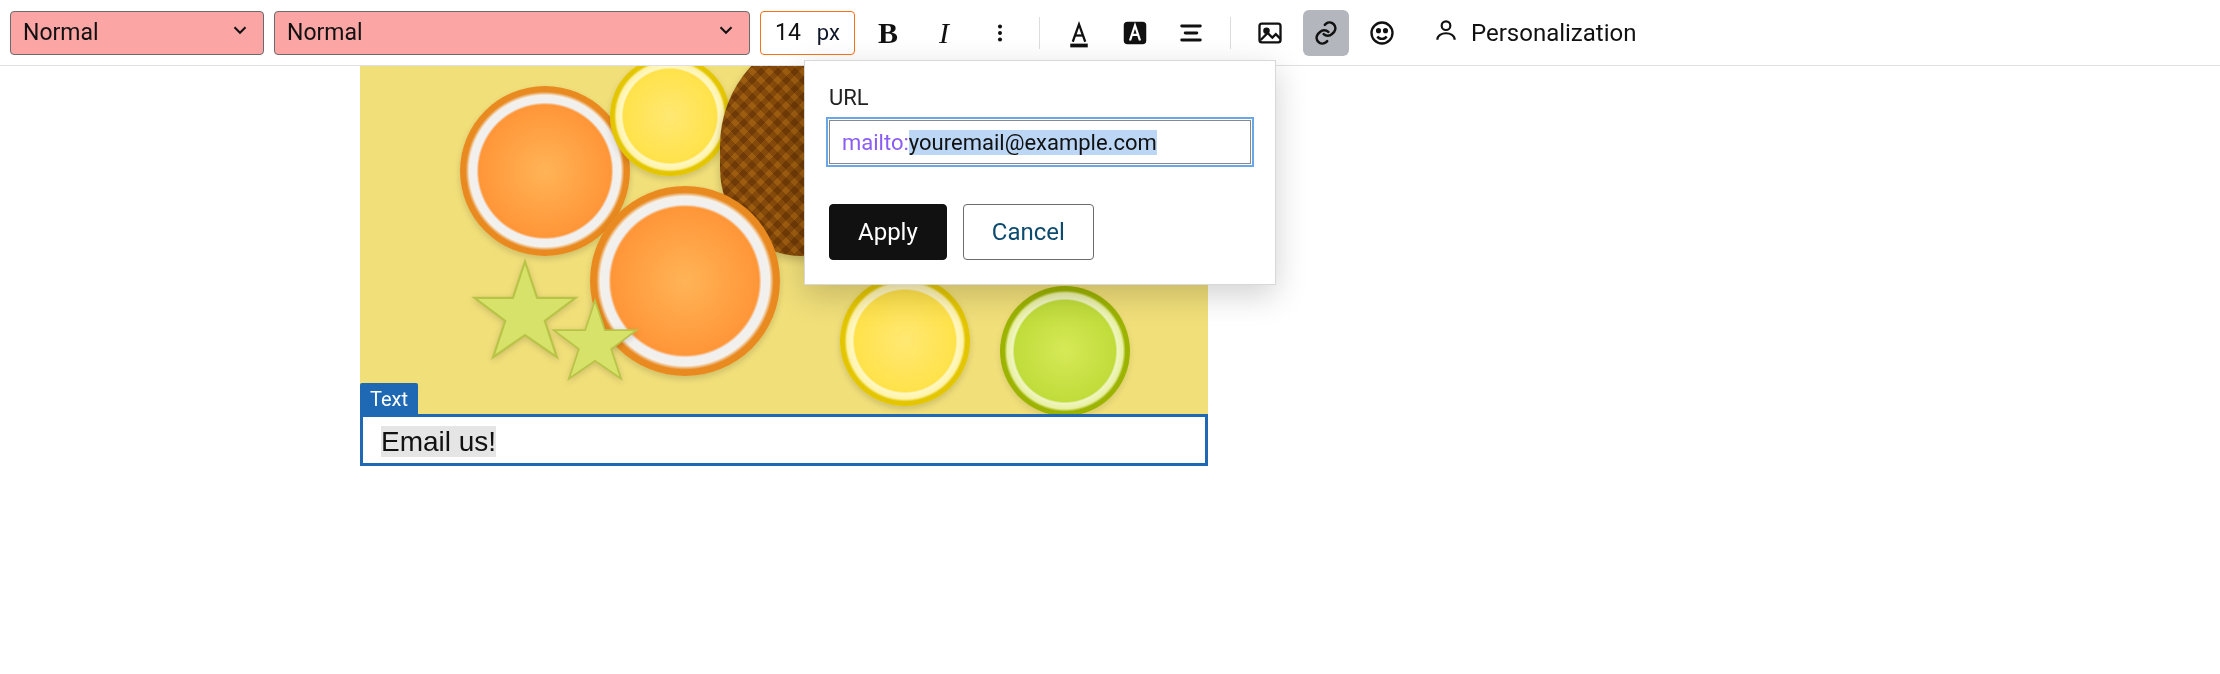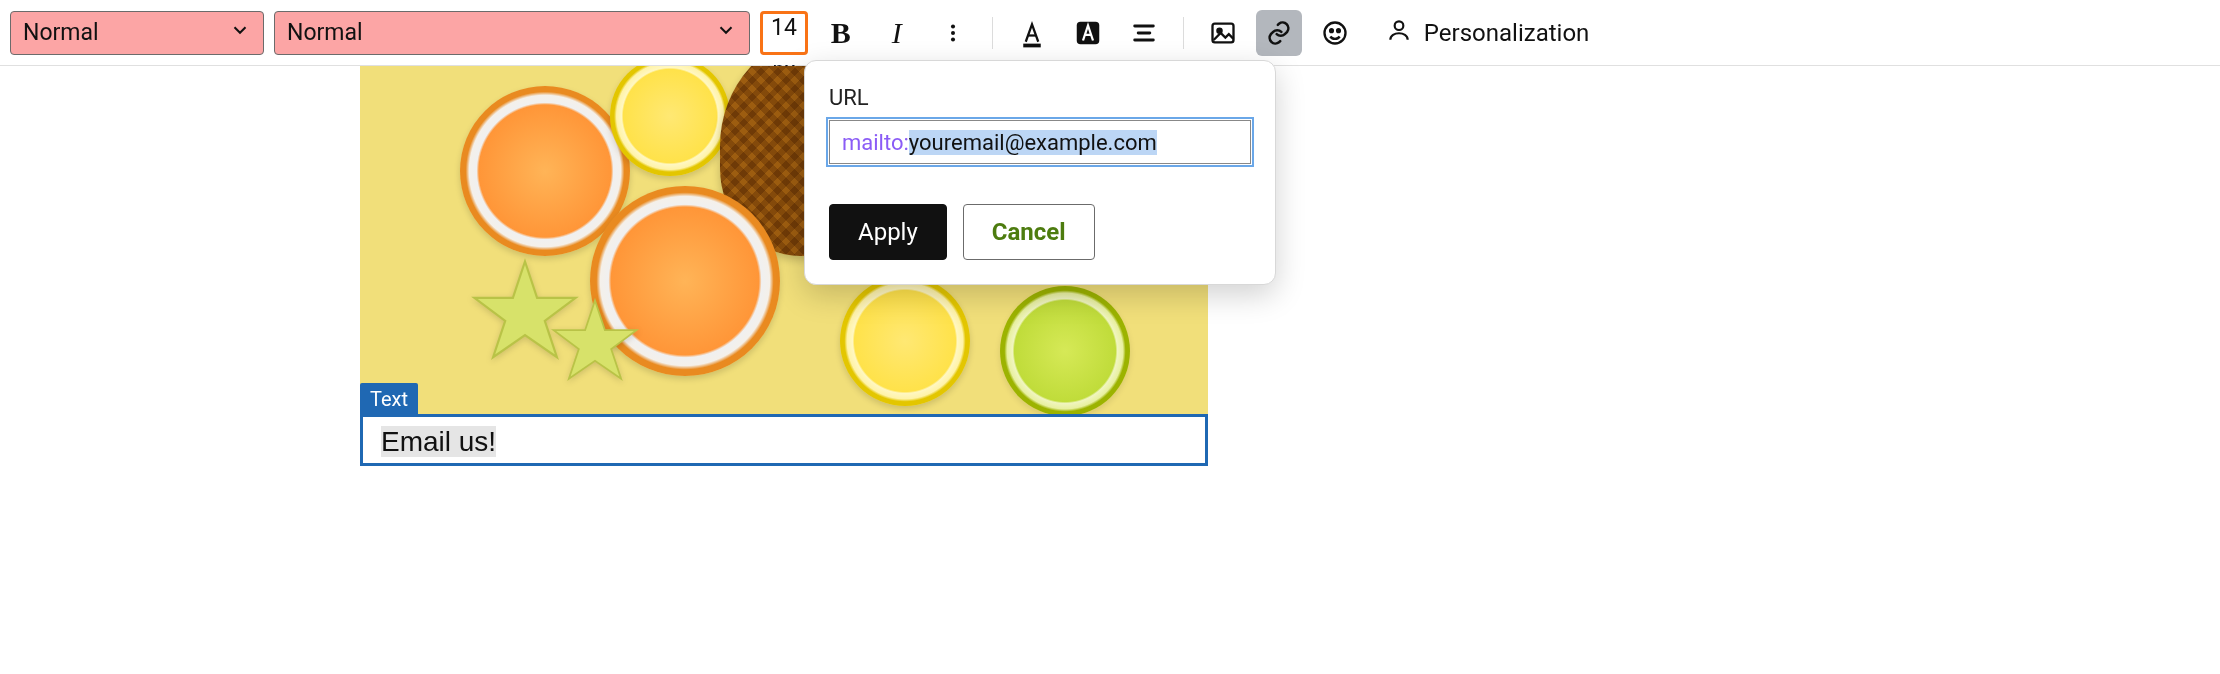--- a/index.html
+++ b/index.html
@@ -15,21 +15,21 @@
   }
   .select {
     display:flex; align-items:center; justify-content:space-between;
     height:44px; border:1px solid #6b6b6b; background:#fca5a5;
     padding:0 12px; font-size:23px; color:#111;
     border-radius:4px;
   }
   .select .chev { margin-left:10px; }
   .sel-style { width:254px; }
   .sel-font  { width:476px; }
-  .size-box { display:flex; align-items:center; height:44px; border:3px solid #f97316; border-radius:4px; padding:0 8px; font-size:23px; gap:16px;flex-direction:column;}
+  .size-box { display:flex; align-items:center; height:44px; border:1px solid #f97316; border-radius:4px; padding:0 14px; font-size:23px; gap:16px;}
   .size-unit { color:#0f172a; font-size:22px; }
   .tbtn {
     width:46px; height:46px; display:flex; align-items:center; justify-content:center;
     border-radius:6px; background:transparent;
   }
   .tbtn.active { background:#b3b7bd; }
   .tbtn svg { display:block; }
   .sep { width:1px; height:32px; background:#dcdcdc; margin:0 6px; }
   .bold-glyph { font-weight:900; font-size:30px; font-family:Georgia, serif; }
   .italic-glyph { font-style:italic; font-size:30px; font-family:Georgia, serif; }
@@ -81,21 +81,21 @@
 
   
   .popup {
     position:absolute;
     left:804px; top:60px;
     width:472px;
     background:#fff;
     border:1px solid #d8d8d8;
     box-shadow:0 10px 30px rgba(0,0,0,.18);
     padding:24px;
-    border-radius:12px;
+    border-radius:0;
   }
   .popup-label { font-size:22px; color:#222; margin-bottom:10px;}
   .popup-input {
     width:100%; height:44px;
     border:1px solid #888;
     outline:2px solid #6aa7e8;
     outline-offset:1px;
     font-size:22px;
     padding:0 12px;
     background:#fff;
@@ -104,21 +104,21 @@
   .popup-input .hl { background:#bcd6f5;}
   .input-render {
     display:flex; align-items:center; height:100%; white-space:nowrap; overflow:hidden;
   }
   .popup-actions { display:flex; gap:16px; margin-top:40px;}
   .btn {
     height:56px; font-size:24px; padding:0 28px;
     border-radius:4px; display:flex; align-items:center;
   }
   .btn-primary { background:#111; color:#fff; border:1px solid #111;}
-  .btn-secondary { background:#fff; color:#4d7c0f; border:1px solid #6b6b6b;font-weight:bold;}
+  .btn-secondary { background:#fff; color:#0c4a6e; border:1px solid #6b6b6b;}
 </style>
 </head>
 <body>
 
 <div class="toolbar">
   <div class="select sel-style">
     <span>Normal</span>
     <span class="chev">
       <svg width="22" height="22" viewBox="0 0 24 24" fill="none" stroke="#111" stroke-width="2.2">
           <polyline points="6 9 12 15 18 9"></polyline>

